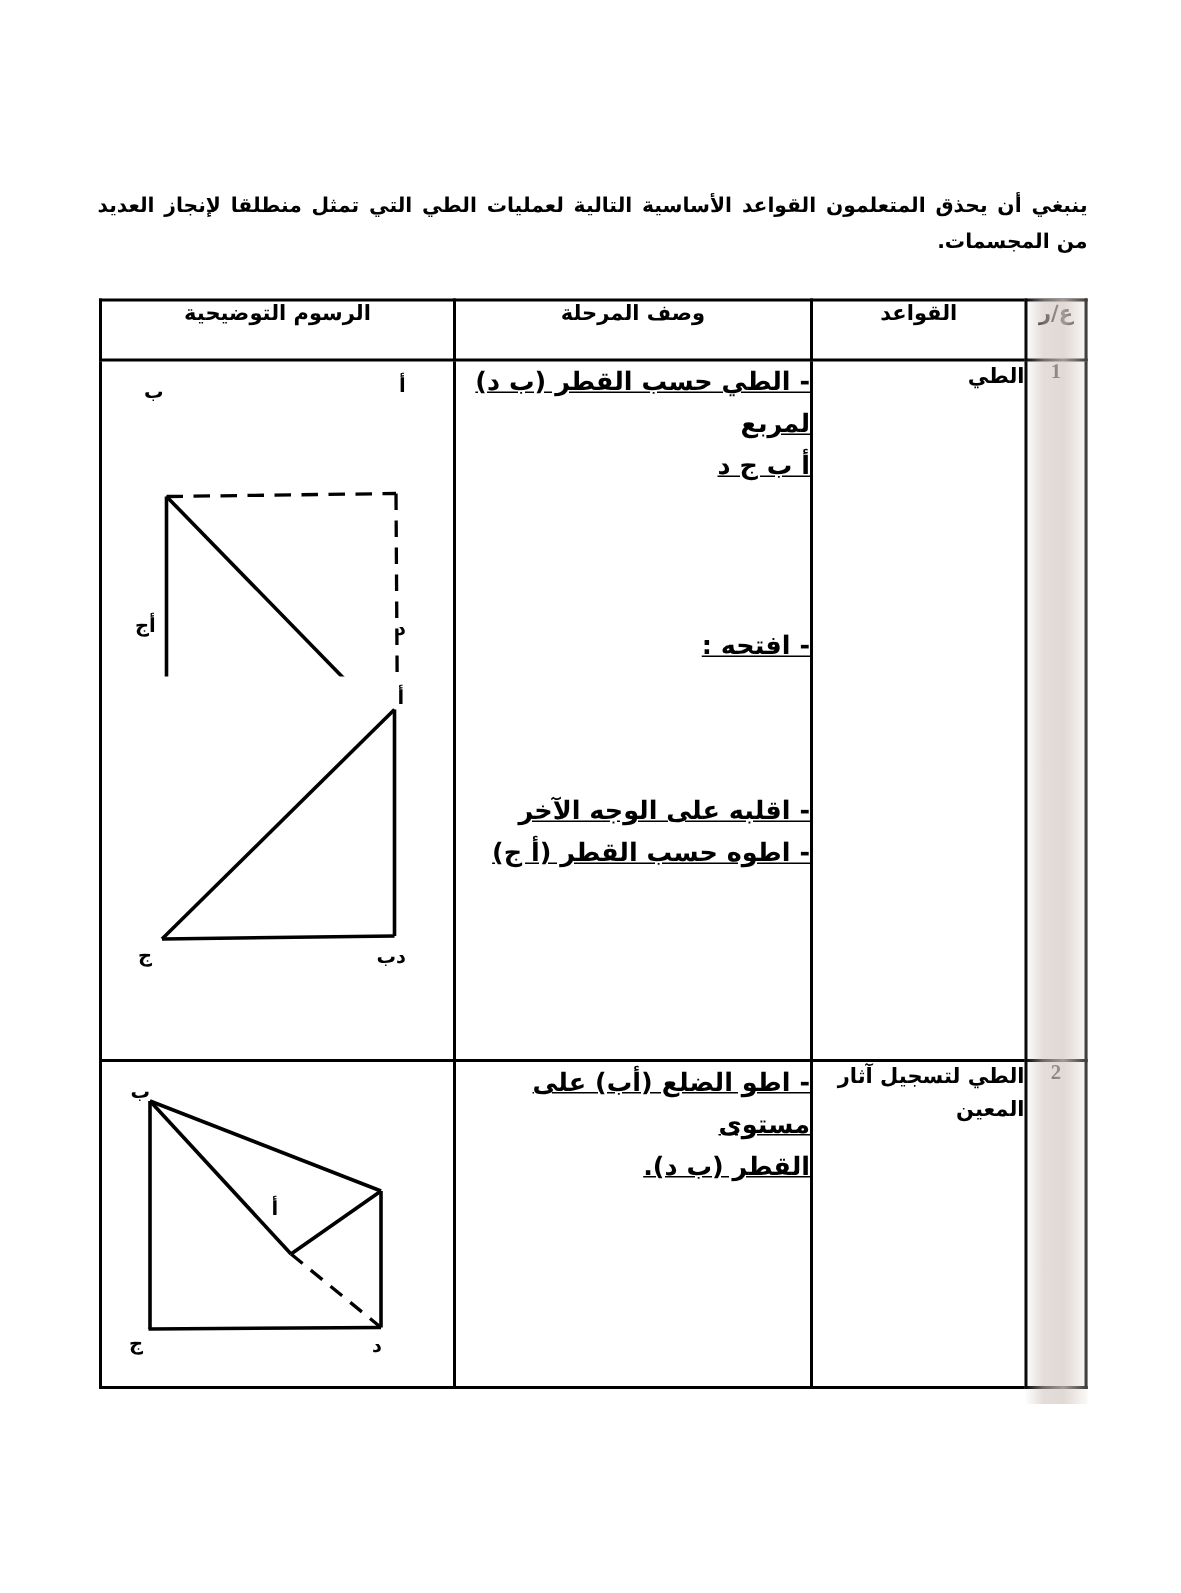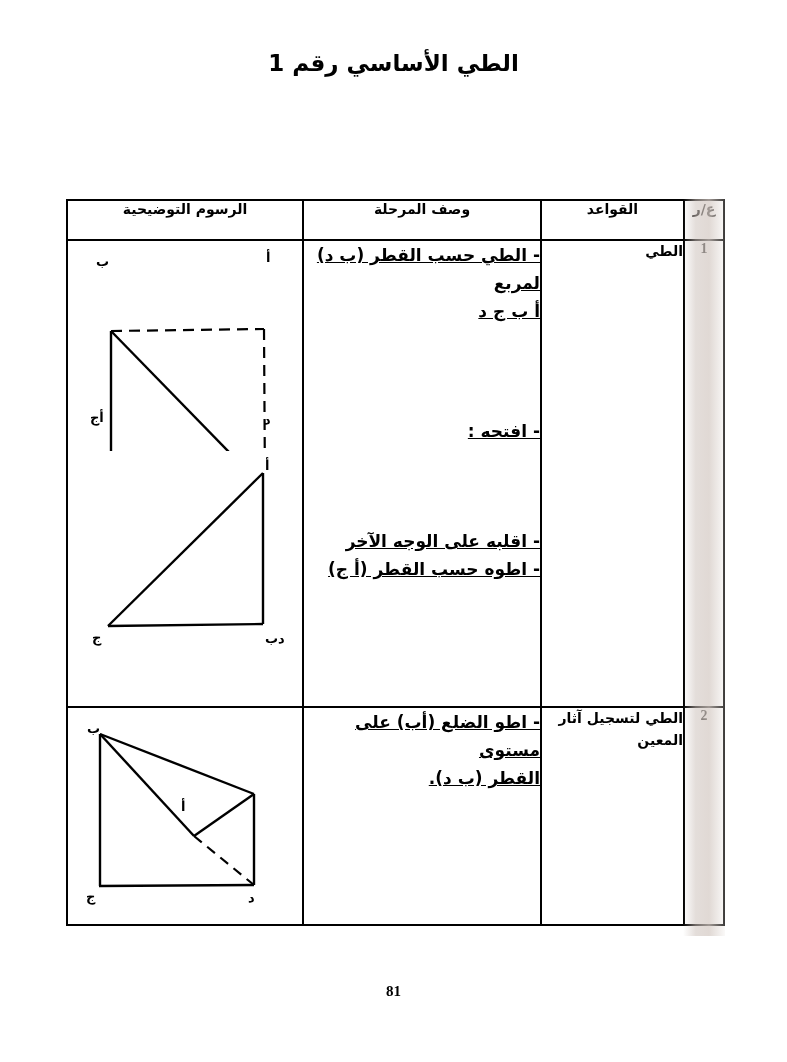--- a/index.html
+++ b/index.html
@@ -133,22 +133,22 @@
     font-size: 15px;
     font-weight: bold;
     font-family: "Liberation Serif", serif;
   }
 </style>
 </head>
 <body>
 
 <div class="page">
 
-  <div class="doc-title">الطي الأساسي رقم 1</div>
-
+
+  <div class="intro">ينبغي أن يحذق المتعلمون القواعد الأساسية التالية لعمليات الطي التي تمثل منطلقا لإنجاز العديد من المجسمات.</div>
 
   <div class="tbl-wrap">
     <table class="fold-table">
       <colgroup>
         <col class="col-num">
         <col class="col-step">
         <col class="col-desc">
         <col class="col-draw">
       </colgroup>
       <thead>
@@ -196,21 +196,21 @@
               <svg width="236" height="255" viewBox="0 0 236 255">
 
                 <line x1="197" y1="22" x2="197" y2="173" stroke="#000" stroke-width="2.4"></line>
 
                 <line x1="42" y1="175" x2="197" y2="173" stroke="#000" stroke-width="2.4"></line>
 
                 <line x1="42" y1="175" x2="197" y2="22" stroke="#000" stroke-width="2.4"></line>
               </svg>
               <span class="fig-label" style="left:197px; top:8px;">أ</span>
               <span class="fig-label" style="left:24px; top:180px;">ج</span>
-              <span class="fig-label" style="left:183px; top:181px;margin-left:14px;">دب</span>
+              <span class="fig-label" style="left:183px; top:181px;">دب</span>
             </div>
 
           </td>
         </tr>
 
         <tr>
           <td class="num-cell">2</td>
           <td class="step-cell">
             <span>الطي لتسجيل آثار المعين</span>
           </td>
@@ -244,15 +244,14 @@
             </div>
 
           </td>
         </tr>
       </tbody>
     </table>
 
     <div class="scan-shadow"></div>
   </div>
 
-  <div class="page-number">81</div>
 
 </div>
 
 </body></html>

